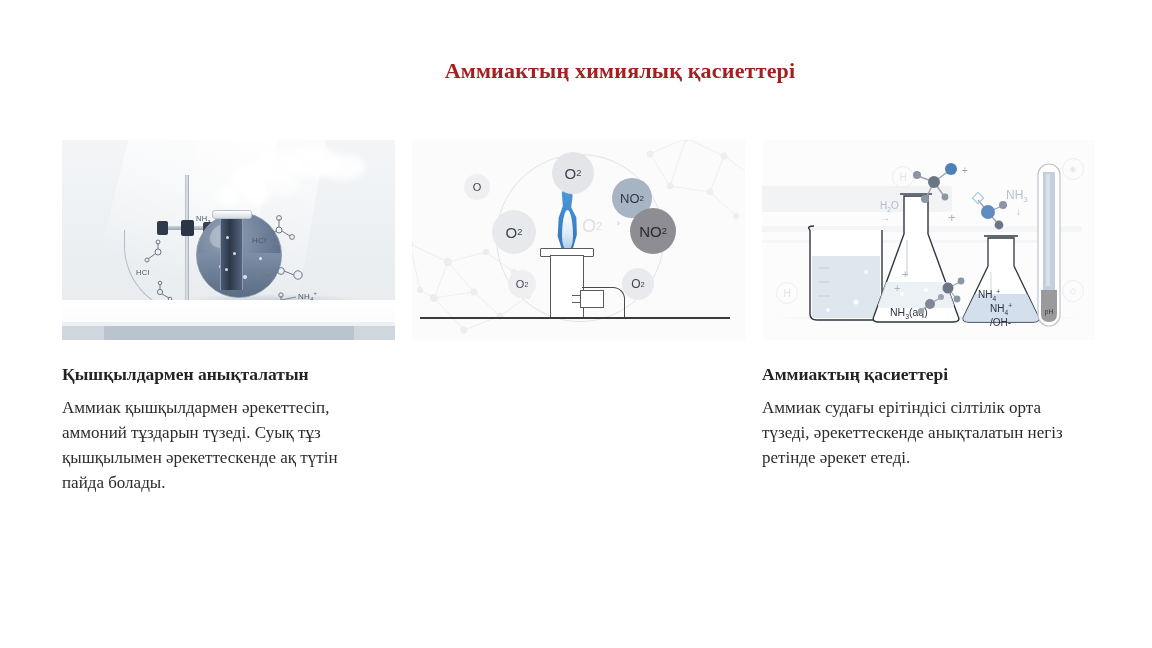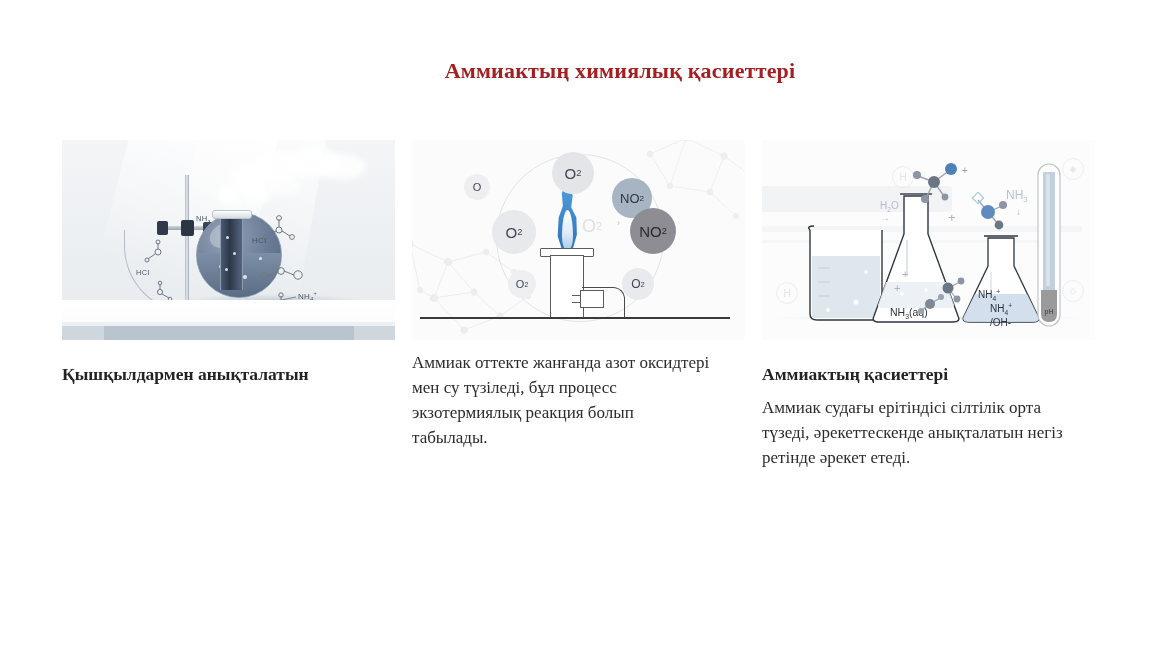--- a/index.html
+++ b/index.html
@@ -281,20 +281,21 @@
           <span>NH</span><sub>4</sub><sup>+</sup>
         </div>
 
         <div class="f1-tablelip"></div>
         <div class="f1-table"></div>
         <div class="f1-tableedge"></div>
         <div class="f1-tableedge2"></div>
       </div>
 
       <div class="col-head">Қышқылдармен анықталатын</div>
+      <div class="col-body">Аммиак қышқылдармен әрекеттесіп, аммоний тұздарын түзеді. Суық тұз қышқылымен әрекеттескенде ақ түтін пайда болады.</div>
     </div>
 
     <div class="col col-2">
       <div class="figure">
         <div class="f2-bg"></div>
 
         <svg class="f2-net" style="left:-8px;top:92px;" width="130" height="110" viewBox="0 0 130 110">
           <g stroke="#e0e2e5" stroke-width="1" fill="#e0e2e5">
             <line x1="6" y1="12" x2="44" y2="30"></line>
               <line x1="44" y1="30" x2="30" y2="66"></line>
@@ -380,21 +381,20 @@
           <span>O</span>
             <sub>2</sub>
         </div>
         <div class="f2-bubble" style="left:160px;top:66px;width:40px;height:40px;background:transparent;color:#dfe0e3;font-size:18px;">
           <span>O</span>
             <sub>2</sub>
         </div>
         <div class="f2-arrow" style="left:205px;top:78px;">›</div>
       </div>
 
-      <div class="col-body">Аммиак оттекте жанғанда азот оксидтері мен су түзіледі, бұл процесс экзотермиялық реакция болып табылады.</div>
     </div>
 
     <div class="col col-3">
       <div class="figure">
         <div class="f3-bg"></div>
         <div class="f3-band" style="left:-10px;top:46px;width:200px;height:26px;"></div>
         <div class="f3-band" style="left:-10px;top:86px;width:330px;height:6px;background:#f4f5f7;"></div>
         <div class="f3-band" style="left:-10px;top:100px;width:300px;height:3px;background:#f5f6f8;"></div>
 
         <div class="f3-wm" style="left:130px;top:26px;width:20px;height:20px;font-size:10px;">H</div>

